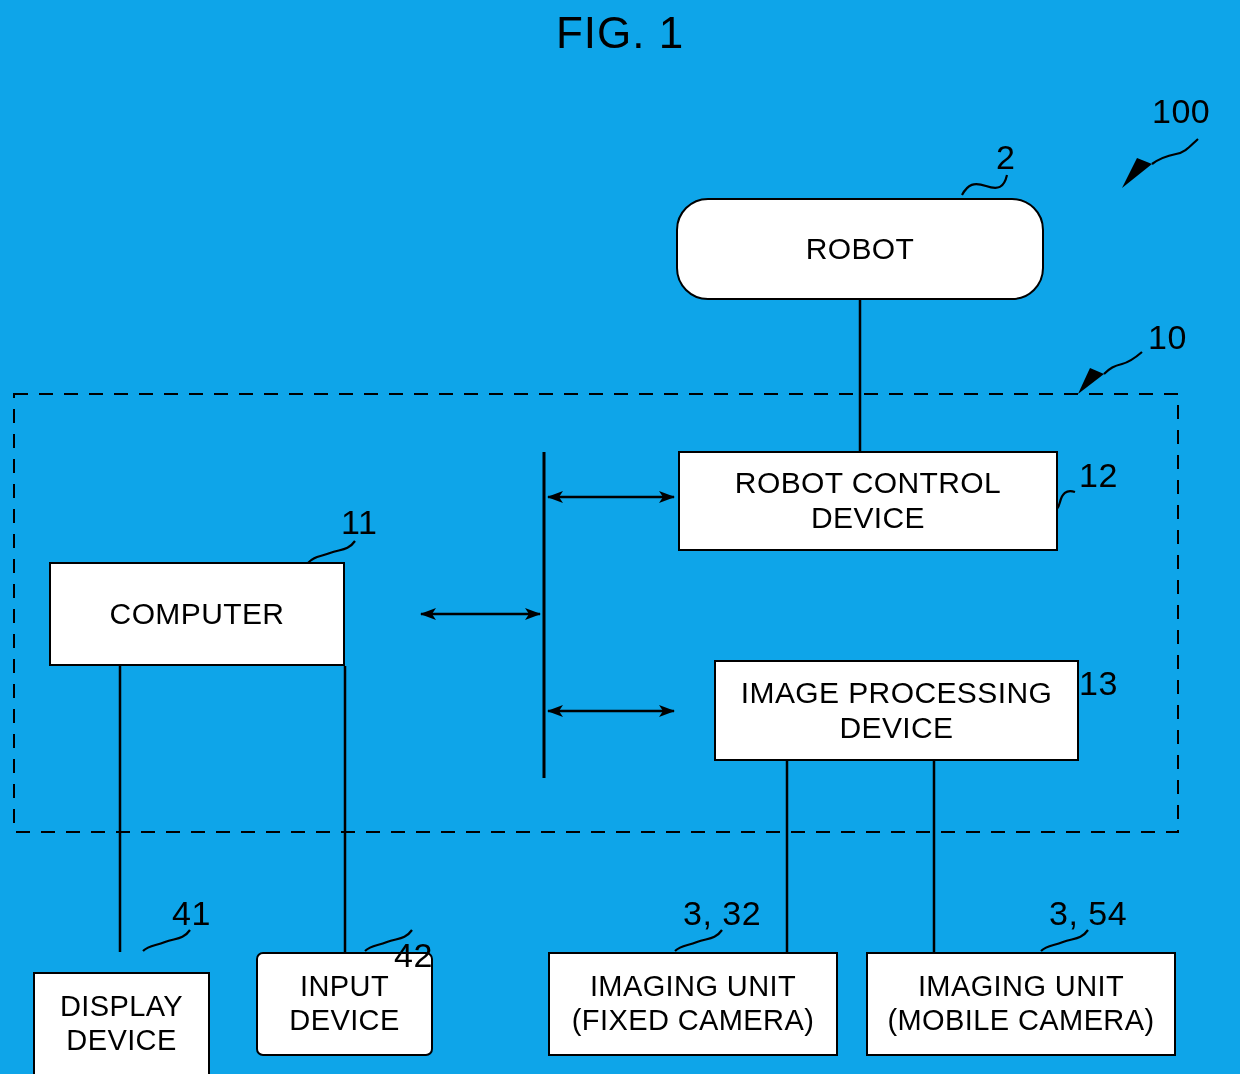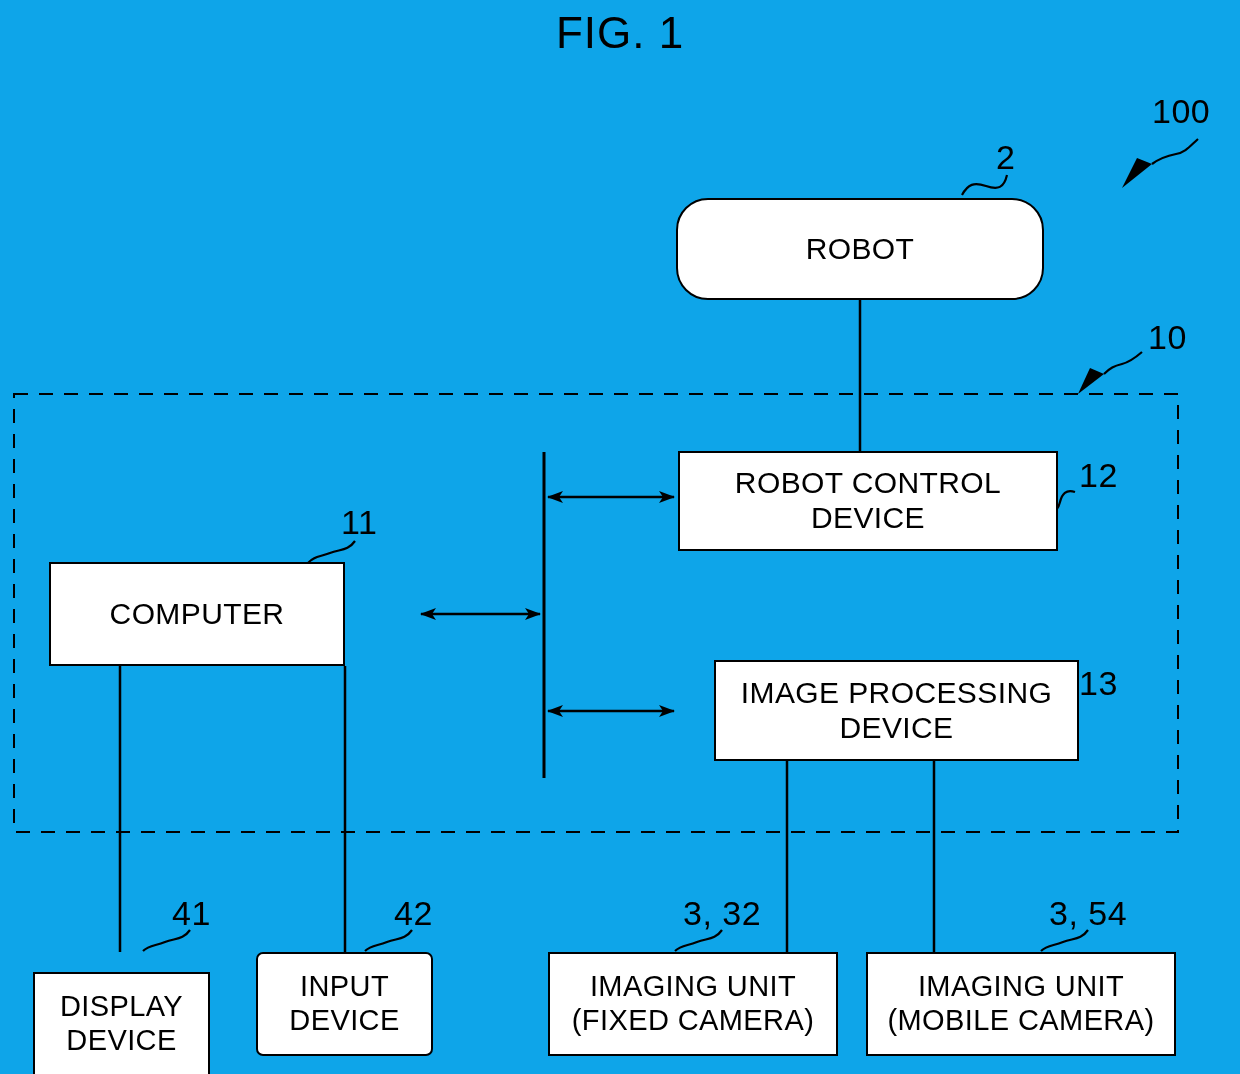--- a/index.html
+++ b/index.html
@@ -168,19 +168,19 @@
   <div class="ref-num" style="left:996px; top:140px;">2</div>
 
   <div class="ref-num" style="left:1079px; top:458px;">12</div>
 
   <div class="ref-num" style="left:1079px; top:666px;">13</div>
 
   <div class="ref-num" style="left:341px; top:505px;">11</div>
 
   <div class="ref-num" style="left:172px; top:896px;">41</div>
 
-  <div class="ref-num" style="left:394px; top:896px;">42</div>
+  <div class="ref-num" style="left:394px; top:938px;">42</div>
 
   <div class="ref-num" style="left:683px; top:896px;">3, 32</div>
 
   <div class="ref-num" style="left:1049px; top:896px;">3, 54</div>
 
 </div>
 
 </body></html>

